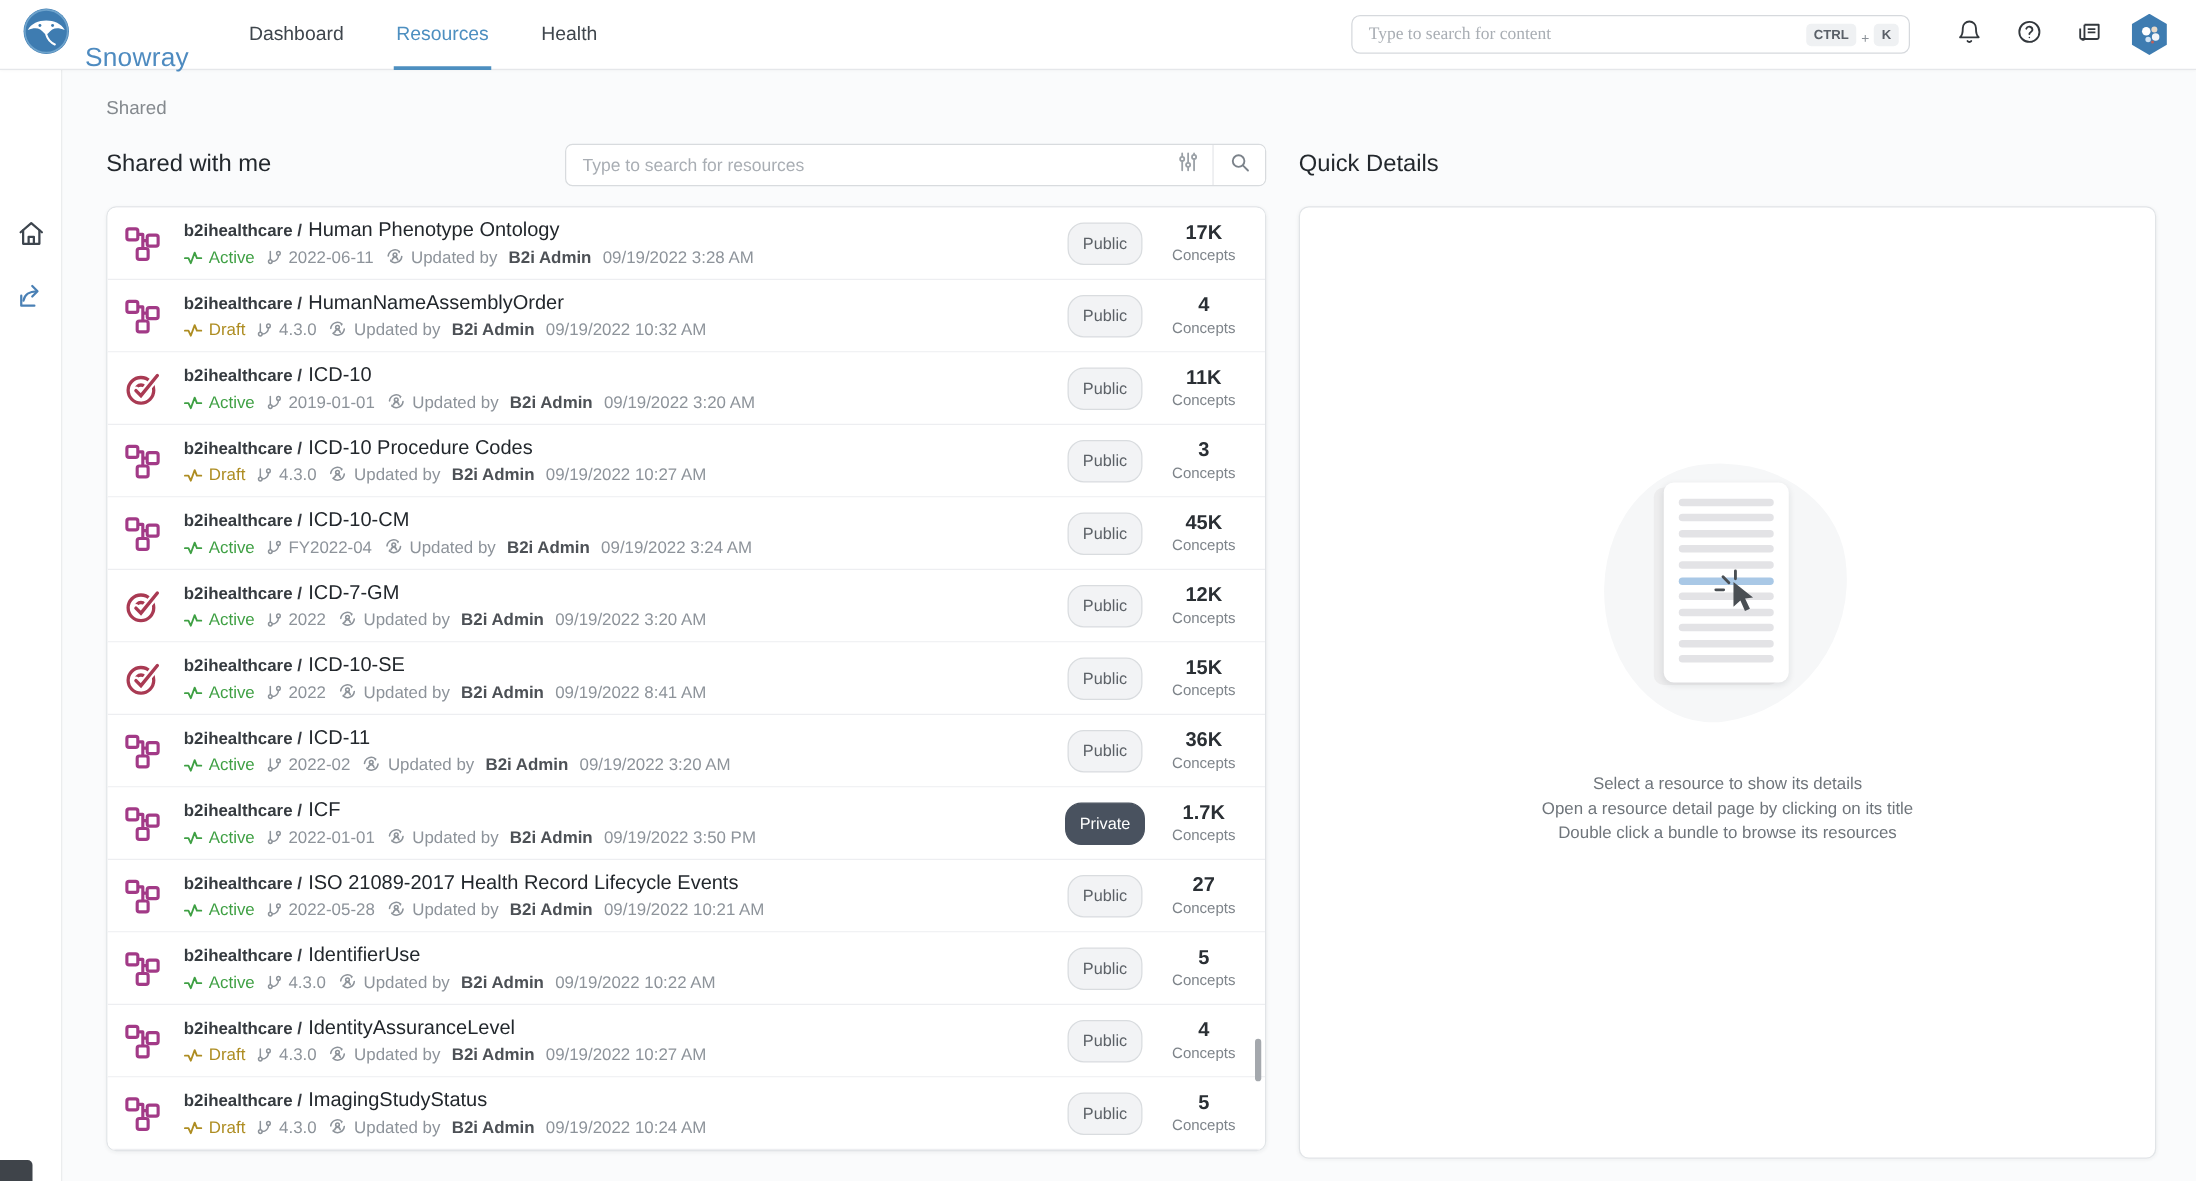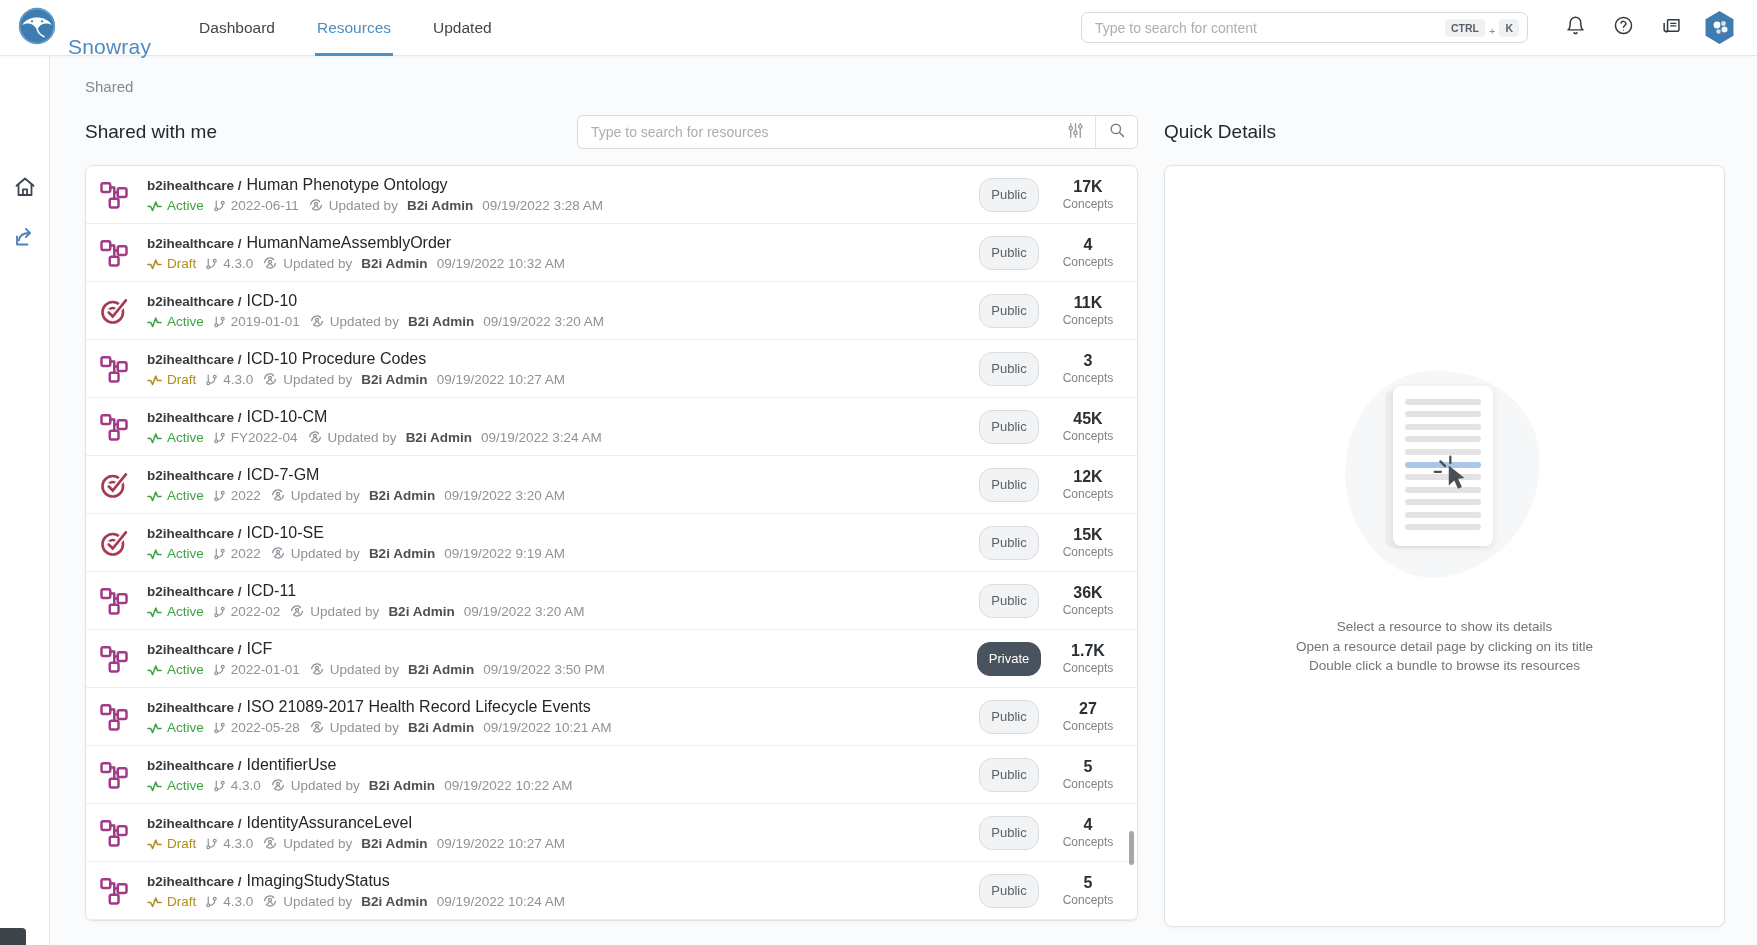--- a/index.html
+++ b/index.html
@@ -16,21 +16,21 @@
   .main-nav { display:flex; align-items:center; height:56px; margin-left:46px; }
   .nav-item { position:relative; height:56px; display:flex; align-items:center;
     padding:0 2px; margin-right:38px; font-size:15.5px; color:#3f464d; cursor:pointer; }
   .nav-item.active { color:#4d8fc0; }
   .nav-item.active::after { content:""; position:absolute; left:0; right:0; bottom:0;
     height:3px; background:#4d8fc0; }
   .nav-spacer { flex:1; }
   .gsearch { width:447px; height:31px; border:1px solid #d6d9dd; border-radius:7px;
     background:#fff; display:flex; align-items:center; padding:0 8px 0 13px; margin-right:16px; }
   .gsearch input { flex:1; border:none; outline:none; font-size:14px; color:#14532d;
-    font-family:Liberation Sans, sans-serif; background:transparent; }
+    font-family:Liberation Serif, serif; background:transparent; }
   .gsearch input::placeholder { color:#a9aeb4; }
   .kbd-group { display:flex; align-items:flex-end; gap:4px; }
   .kbd { background:#eff1f3; border-radius:4px; padding:3px 6px; font-size:10.5px;
     font-weight:bold; color:#5a6068; }
   .kbd-plus { font-size:11px; color:#8a9097; }
   .icon-btn { width:34px; height:34px; display:flex; align-items:center; justify-content:center;
     margin-left:14px; cursor:pointer; border-radius:6px; }
   .avatar { width:31px; height:33px; margin-left:16px; margin-right:8px; cursor:pointer;
     background:#3e7cb1; clip-path:polygon(50% 0, 95% 25%, 95% 75%, 50% 100%, 5% 75%, 5% 25%);
     display:flex; align-items:center; justify-content:center; }
@@ -38,21 +38,21 @@
   
   .shell { display:flex; height:889px; }
   .sidebar { width:50px; background:#fff; border-right:1px solid #e5e7e9;
     display:flex; flex-direction:column; align-items:center; padding-top:118px; gap:20px; }
   .side-btn { width:30px; height:30px; display:flex; align-items:center; justify-content:center;
     cursor:pointer; }
   .main { flex:1; background:#fafbfc; padding:22px 32px 0 35px; position:relative; overflow:hidden; }
   .breadcrumb { font-size:15px; color:#84898e; margin-bottom:20px; }
 
   .content-grid { display:flex; gap:26px; }
-  .left-col { width:1053px; flex:none; }
+  .left-col { width:928px; flex:none; }
   .right-col { flex:1; min-width:0; }
   .col-head { height:34px; display:flex; align-items:center; justify-content:space-between;
     margin-bottom:16px; }
   .page-title { font-size:19px; font-weight:400; color:#23282d; }
 
   
   .rsearch { width:561px; height:34px; background:#fff; border:1px solid #d8dbde;
     border-radius:6px; display:flex; align-items:center; overflow:hidden; }
   .rsearch input { flex:1; border:none; outline:none; padding:0 10px 0 13px; font-size:14px;
     color:#3c4043; font-family:"Liberation Sans", sans-serif; background:transparent; }
@@ -132,21 +132,21 @@
     </div>
 
     <nav class="main-nav">
         <div class="nav-item">
           <span>Dashboard</span>
         </div>
         <div class="nav-item active">
           <span>Resources</span>
         </div>
         <div class="nav-item">
-          <span>Updated</span>
+          <span>Health</span>
         </div>
       </nav>
 
     <div class="nav-spacer"></div>
 
     <div class="gsearch">
       <input type="text" placeholder="Type to search for content" style="">
       <div class="kbd-group">
         <span class="kbd">CTRL</span>
         <span class="kbd-plus">+</span>
@@ -663,21 +663,21 @@
               <path d="M3.9 11.6a8.1 8.1 0 0 1 13.3-5.3"></path>
               <path d="M5.9 17.9 L8.7 17.5 L6.7 15.3 Z" fill="#8d939a" stroke="none"></path>
               <path d="M18.1 6.1 L15.3 6.5 L17.3 8.7 Z" fill="#8d939a" stroke="none"></path>
               <circle cx="12" cy="10.2" r="2.2"></circle>
               <path d="M8.7 16.2c.7-2.1 1.9-3.2 3.3-3.2s2.6 1.1 3.3 3.2"></path>
             </svg>
           </span>
           <span>Updated by</span>
         </span>
         <span class="updated-by-name">B2i Admin</span>
-        <span>09/19/2022 9:19 AM</span>
+        <span>09/19/2022 8:41 AM</span>
       </div>
     </div>
     <div class="badge-col">
       <span class="vis-badge badge-public">Public</span>
     </div>
     <div class="concepts-col">
       <div class="concepts-count">15K</div>
       <div class="concepts-label">Concepts</div>
     </div>
   </div>

